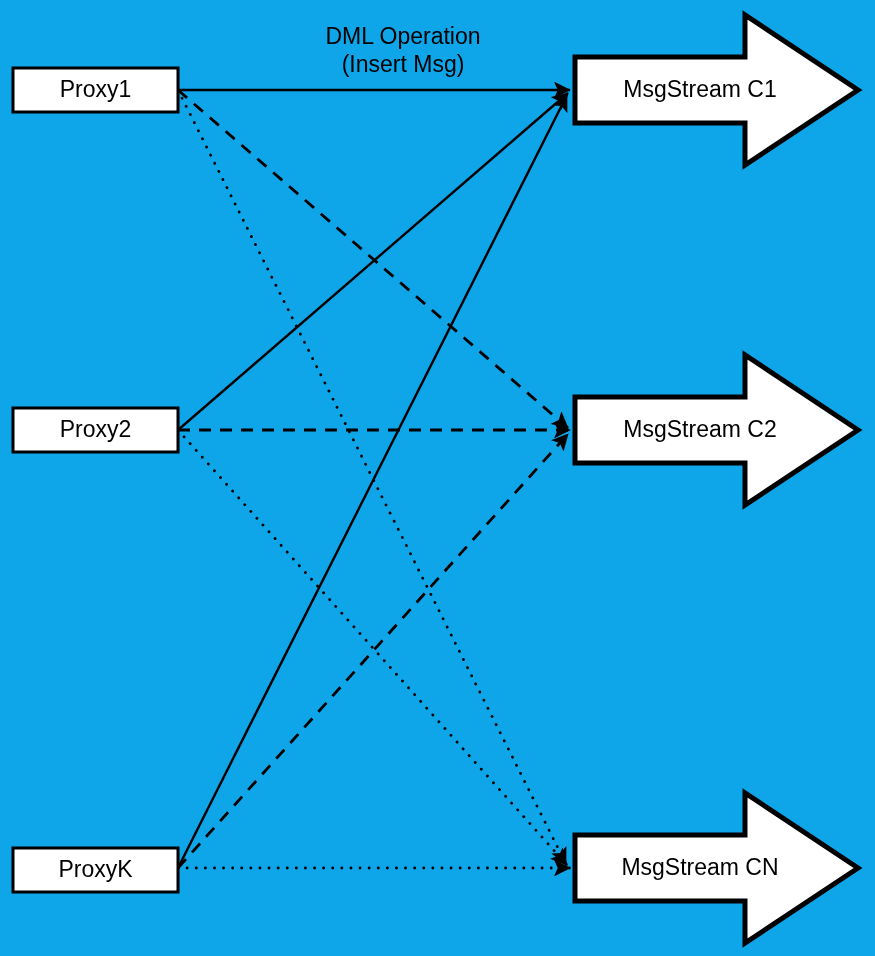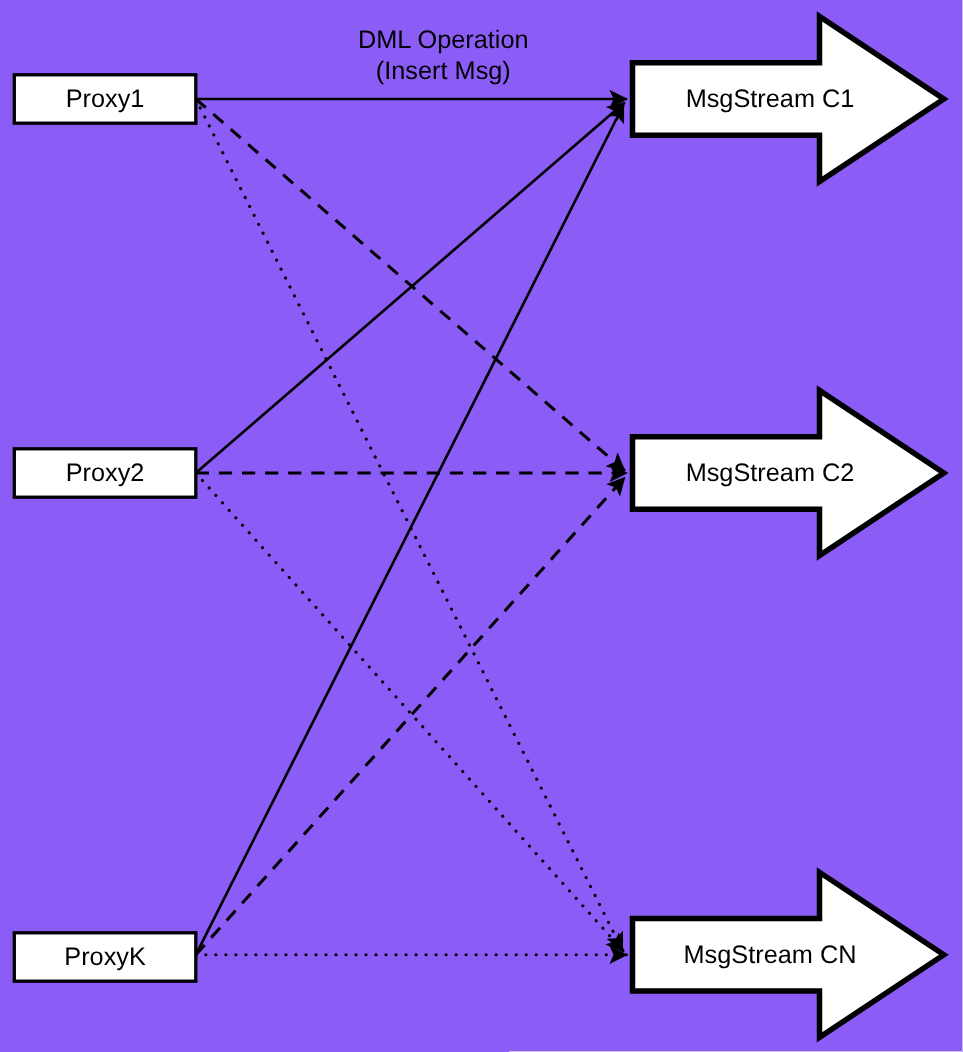--- a/index.html
+++ b/index.html
@@ -11,21 +11,21 @@
   body {
     font-family: "Liberation Sans", sans-serif;
     width: 875px;
     height: 956px;
     overflow: hidden;
   }
   #diagram-root {
     position: relative;
     width: 875px;
     height: 956px;
-    background: #8b5cf6;
+    background: #0ea5e9;
   }
   #diagram-svg {
     position: absolute;
     top: 0;
     left: 0;
     width: 875px;
     height: 956px;
     display: block;
   }
   .node-label {

